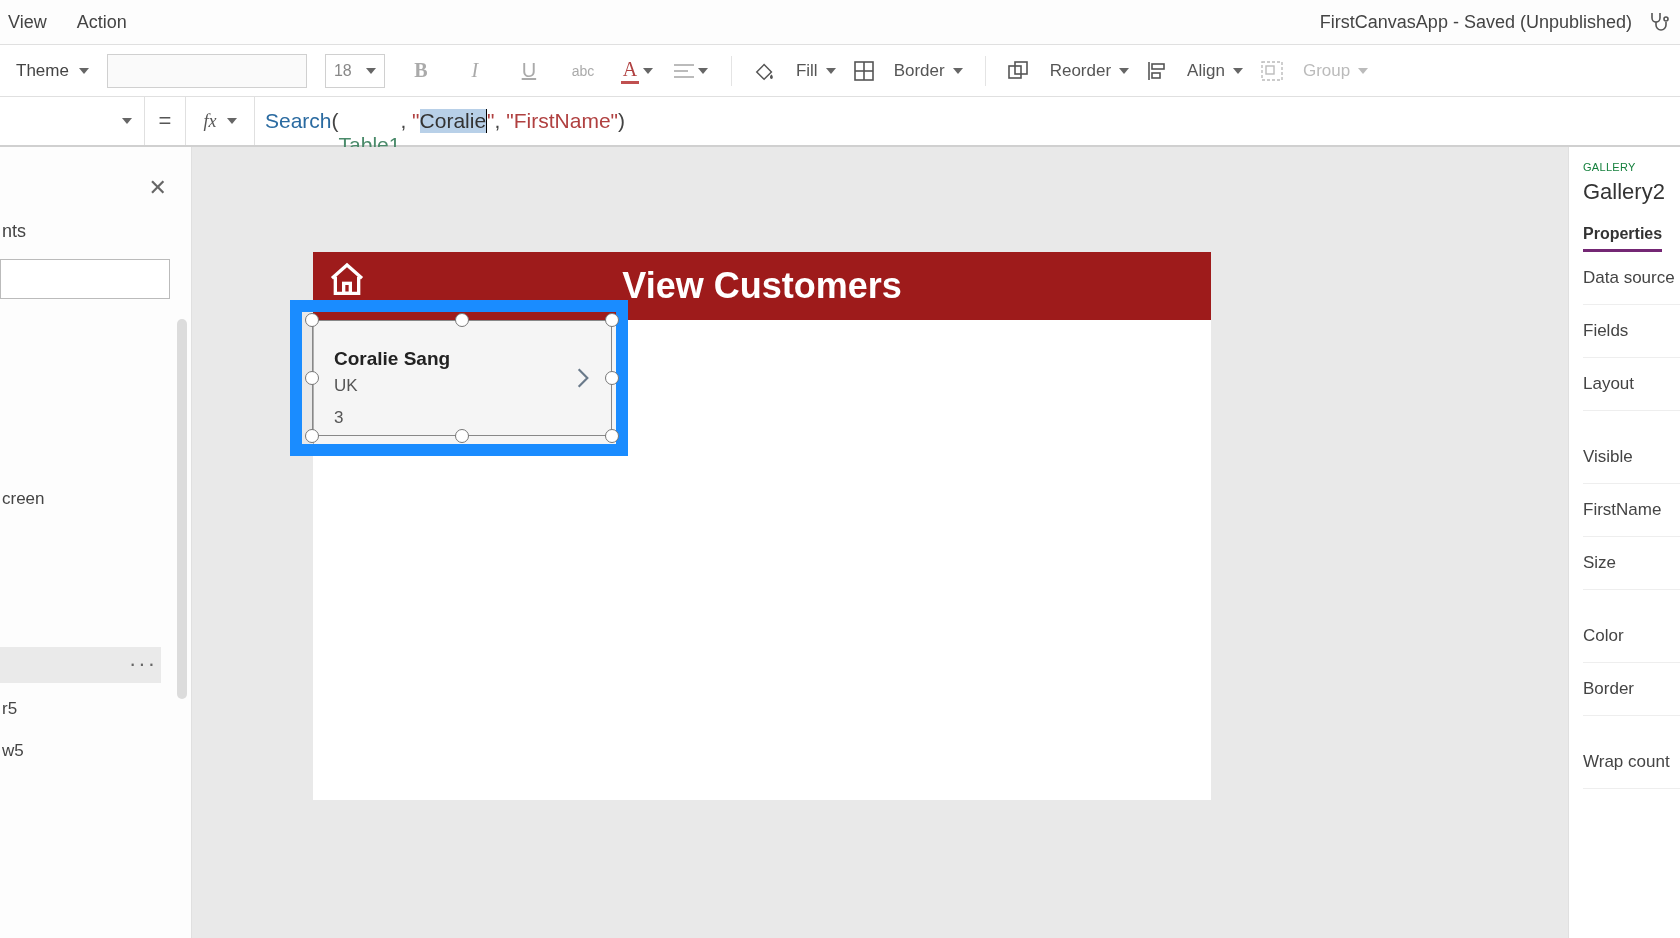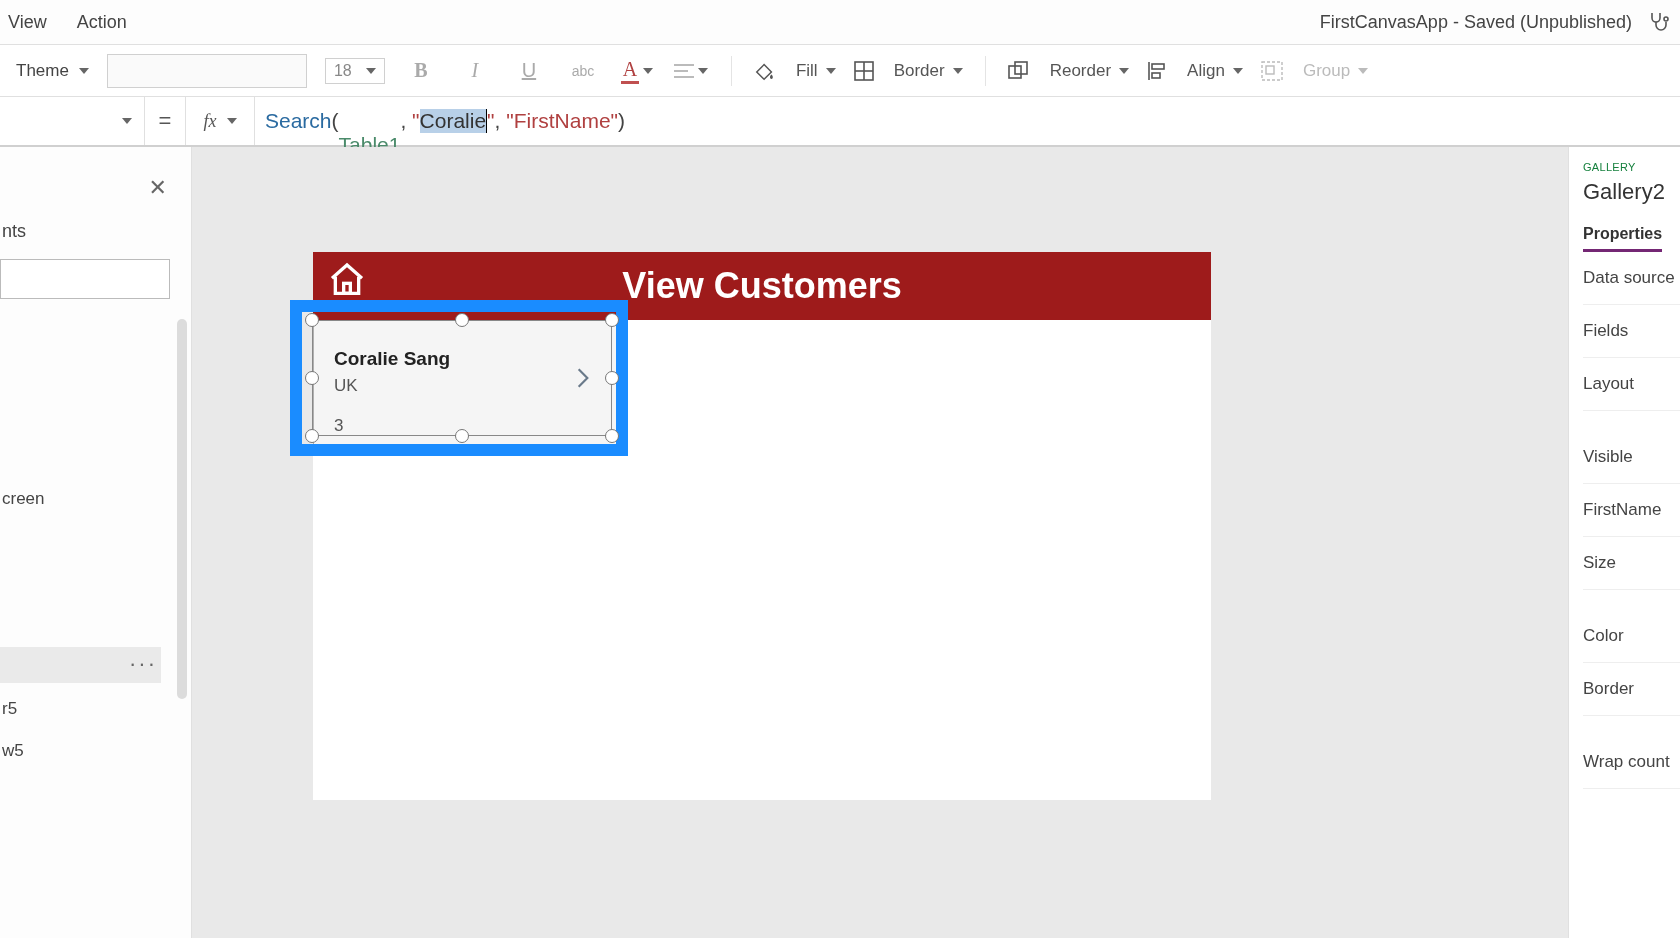--- a/index.html
+++ b/index.html
@@ -29,21 +29,21 @@
     align-items: center;
     padding: 0 16px;
     gap: 18px;
   }
   .ribbon .theme-btn { font-size: 17px; color:#444; display:flex; align-items:center; gap:6px;}
   .chev-down { display:inline-block; width:0; height:0; border-left:5px solid transparent; border-right:5px solid transparent; border-top:6px solid #666; margin-left:4px; vertical-align:middle;}
   .ribbon .font-family-dd {
     width: 200px; height: 34px; border:1px solid #d0d0d0; background:#fafafa;
   }
   .ribbon .font-size-dd {
-    width: 60px; height: 26px; border:1px solid #d0d0d0; background:#fff; display:flex; align-items:center; padding:0 8px; font-size:16px; color:#888; justify-content:space-between;
+    width: 60px; height: 34px; border:1px solid #d0d0d0; background:#fff; display:flex; align-items:center; padding:0 8px; font-size:16px; color:#888; justify-content:space-between;
   }
   .rb-btn { width:36px; height:36px; display:flex; align-items:center; justify-content:center; color:#aaa; font-size:20px; }
   .rb-sep { width:1px; height:30px; background:#e4e4e4; margin:0 4px; }
   .rb-lbl { font-size:17px; color:#555; margin-left:16px; }
   .rb-group { display:flex; align-items:center; gap:4px; }
 
   
   .formula-bar {
     height: 50px;
     background:#fff;
@@ -110,21 +110,21 @@
   }
   .gallery-body {
     position:relative; height:480px;
   }
   .gal-item {
     position:absolute; left:0; top:0; width:310px; height:130px;
     border:1px solid #b0b0b0; background:#f5f5f5;
     padding:27px 20px;
   }
   .gal-item .line1 { font-size:19px; font-weight:600; color:#222; margin-bottom:6px; }
-  .gal-item .line2 { font-size:17px; color:#555; margin-bottom:20px; }
+  .gal-item .line2 { font-size:17px; color:#555; margin-bottom:12px; }
   .gal-item .line3 { font-size:17px; color:#555; }
   .gal-item .chev { position:absolute; right:24px; top:44px; width:28px; height:28px; color:#6a7a8a; }
 
   
   .sel-outer {
     position:absolute; left:98px; top:153px; width:338px; height:156px;
     border:12px solid #1a8cff; pointer-events:none;
   }
   .sel-inner {
     position:absolute; left:120px; top:173px; width:300px; height:116px;

